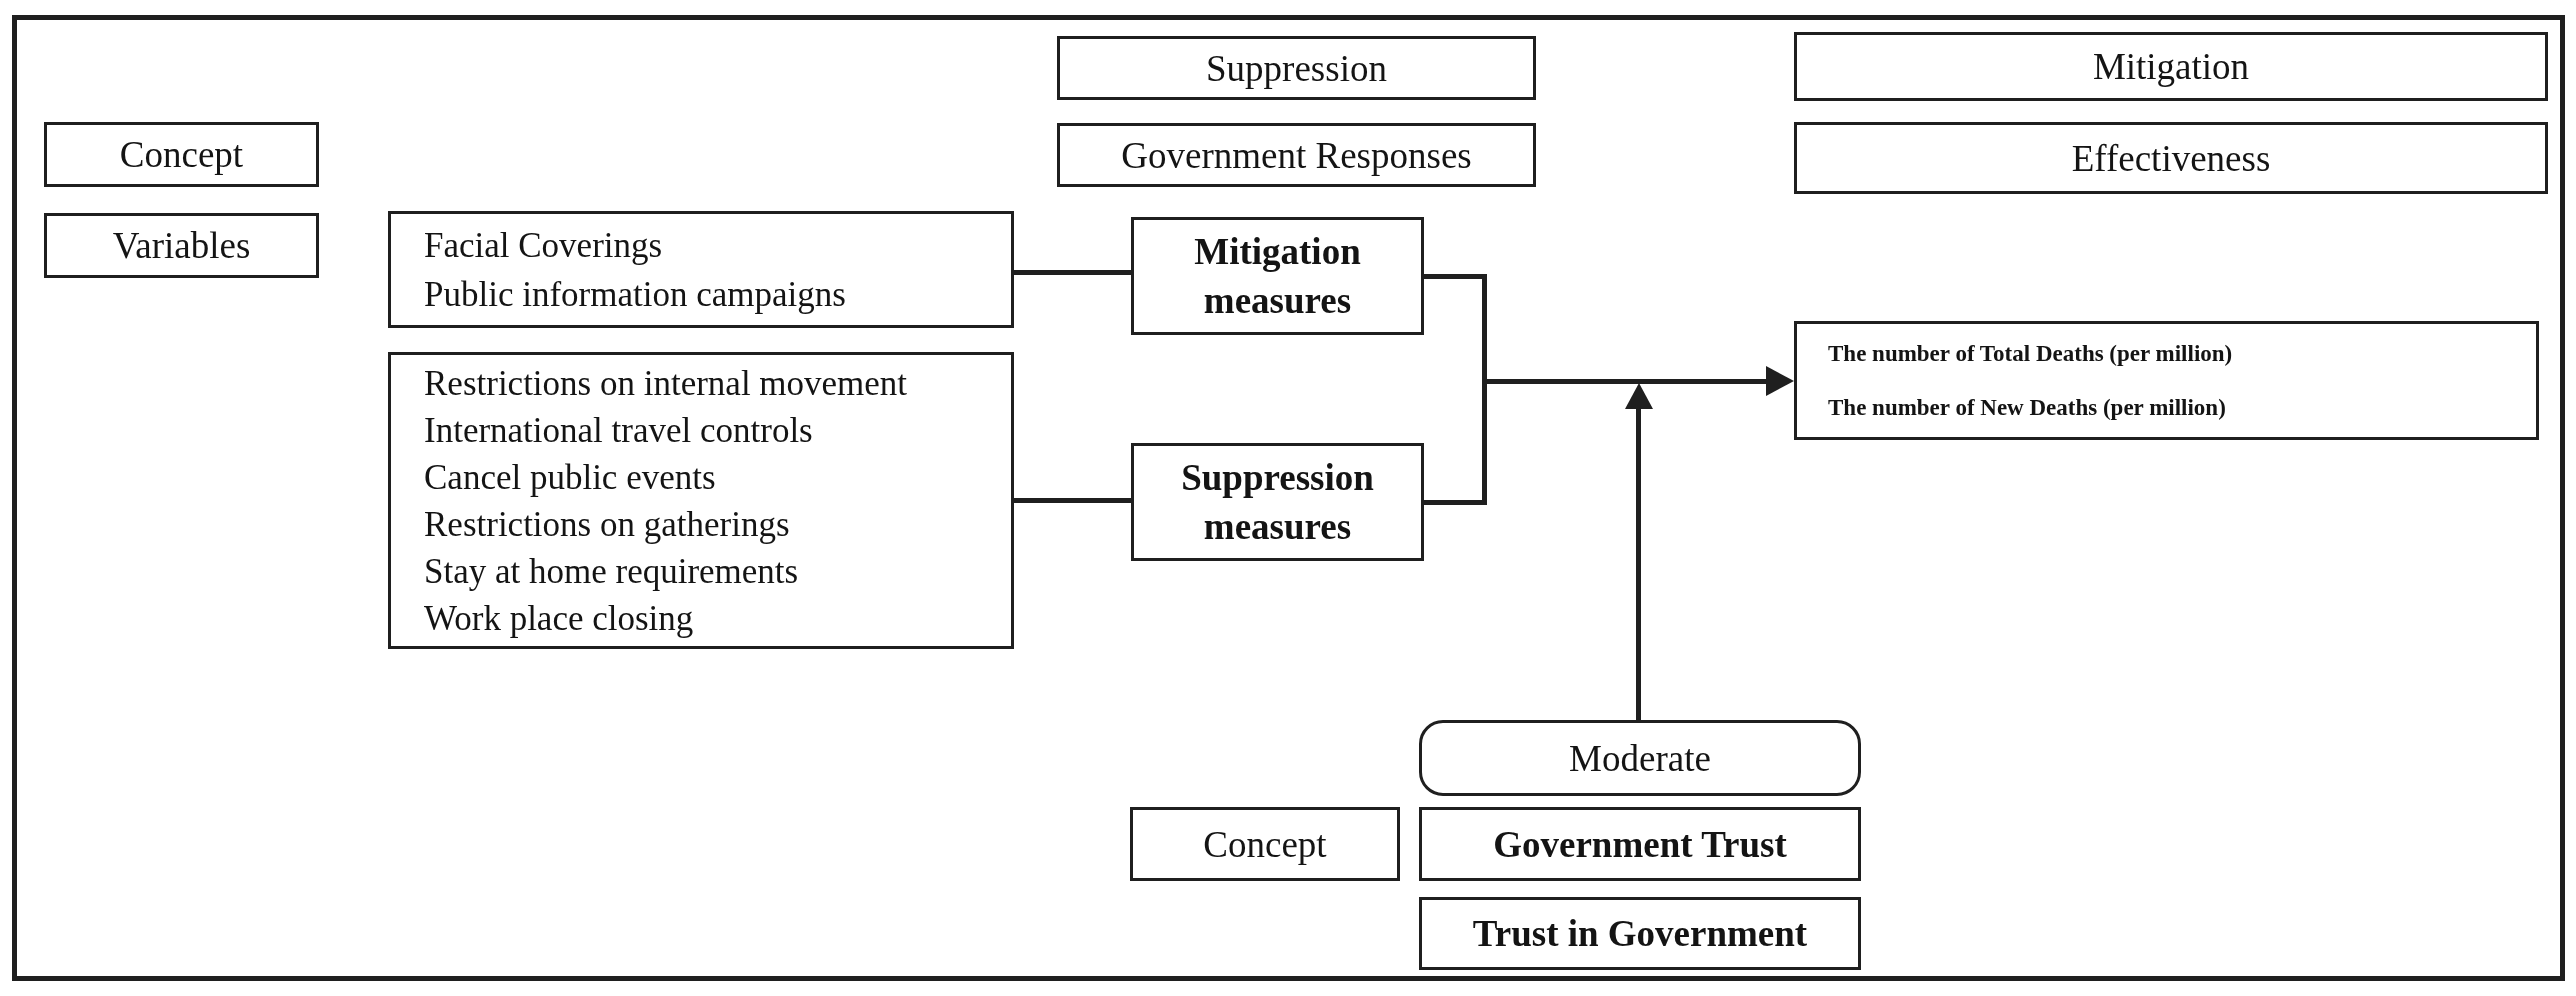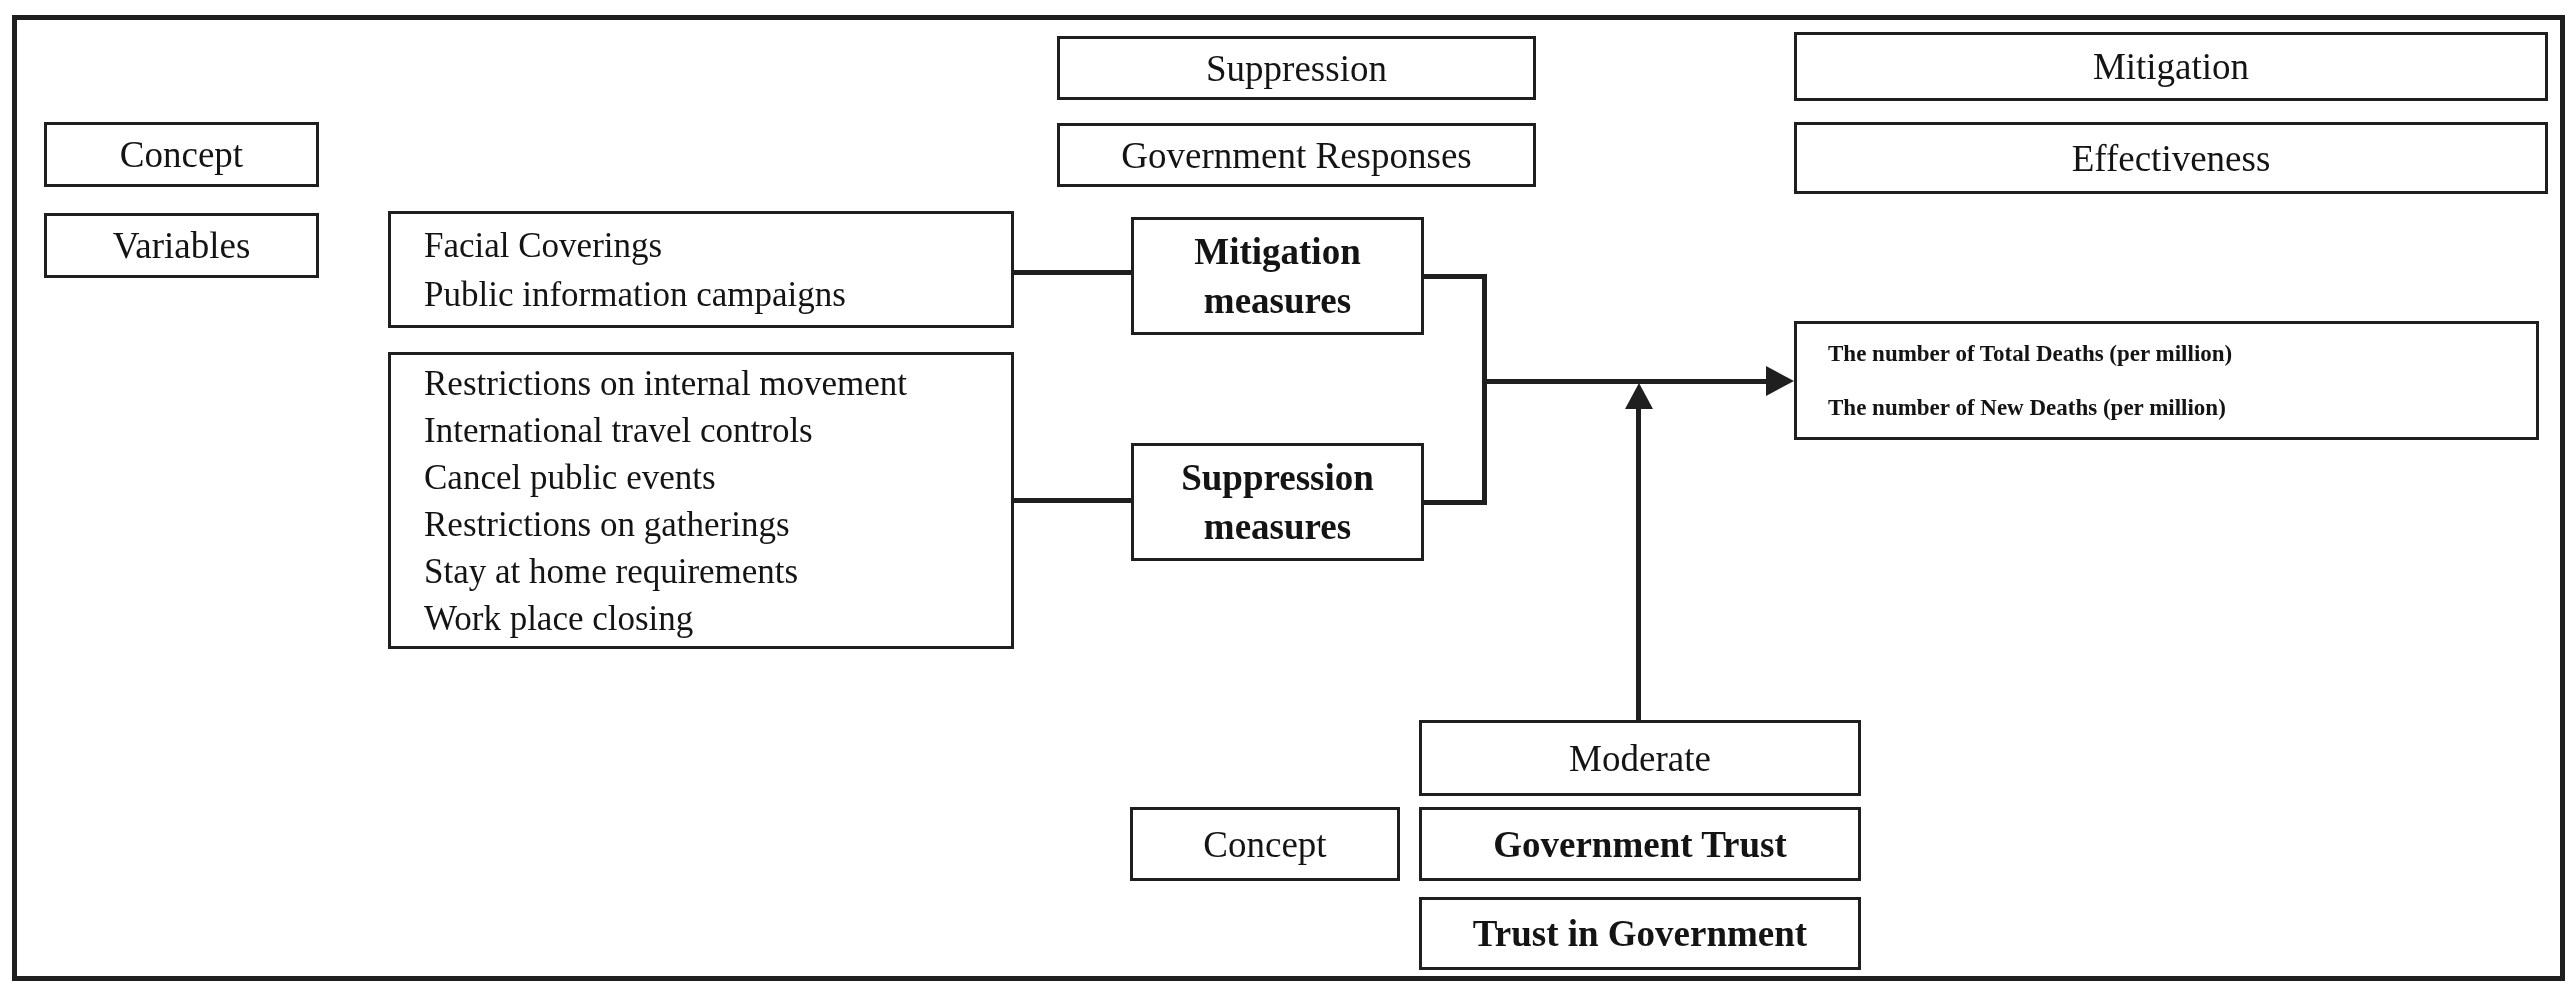--- a/index.html
+++ b/index.html
@@ -70,21 +70,21 @@
   #box-variables       { left: 44px;   top: 213px;  width: 275px;  height: 65px; }
   #box-facial          { left: 388px;  top: 211px;  width: 626px;  height: 117px; }
   #box-restrictions    { left: 388px;  top: 352px;  width: 626px;  height: 297px; }
   #box-independent     { left: 1057px; top: 36px;   width: 479px;  height: 64px; }
   #box-gov-responses   { left: 1057px; top: 123px;  width: 479px;  height: 64px; }
   #box-mitigation      { left: 1131px; top: 217px;  width: 293px;  height: 118px; }
   #box-suppression     { left: 1131px; top: 443px;  width: 293px;  height: 118px; }
   #box-dependent       { left: 1794px; top: 32px;   width: 754px; height: 69px; }
   #box-effectiveness   { left: 1794px; top: 122px;  width: 754px; height: 72px; }
   #box-deaths          { left: 1794px; top: 321px;  width: 745px; height: 119px; padding-left: 31px; }
-  #box-moderate        { left: 1419px; top: 720px; width: 442px;  height: 76px; }
+  #box-moderate        { left: 1419px; top: 720px; width: 442px;  height: 76px; border-radius: 24px; }
   #box-concept-bottom  { left: 1130px; top: 807px; width: 270px;  height: 74px; }
   #box-gov-trust       { left: 1419px; top: 807px; width: 442px;  height: 74px; }
   #box-variable        { left: 1130px; top: 897px; width: 270px;  height: 73px; }
   #box-trust-in-gov    { left: 1419px; top: 897px; width: 442px;  height: 73px; }
 
   
   #line-facial-to-mitigation      { left: 1011px; top: 270px; width: 122px; }
   #line-restrictions-to-suppress  { left: 1011px; top: 498px; width: 122px; }
   #line-mitigation-to-bracket     { left: 1421px; top: 274px; width: 66px; }
   #line-suppression-to-bracket    { left: 1421px; top: 500px; width: 66px; }

